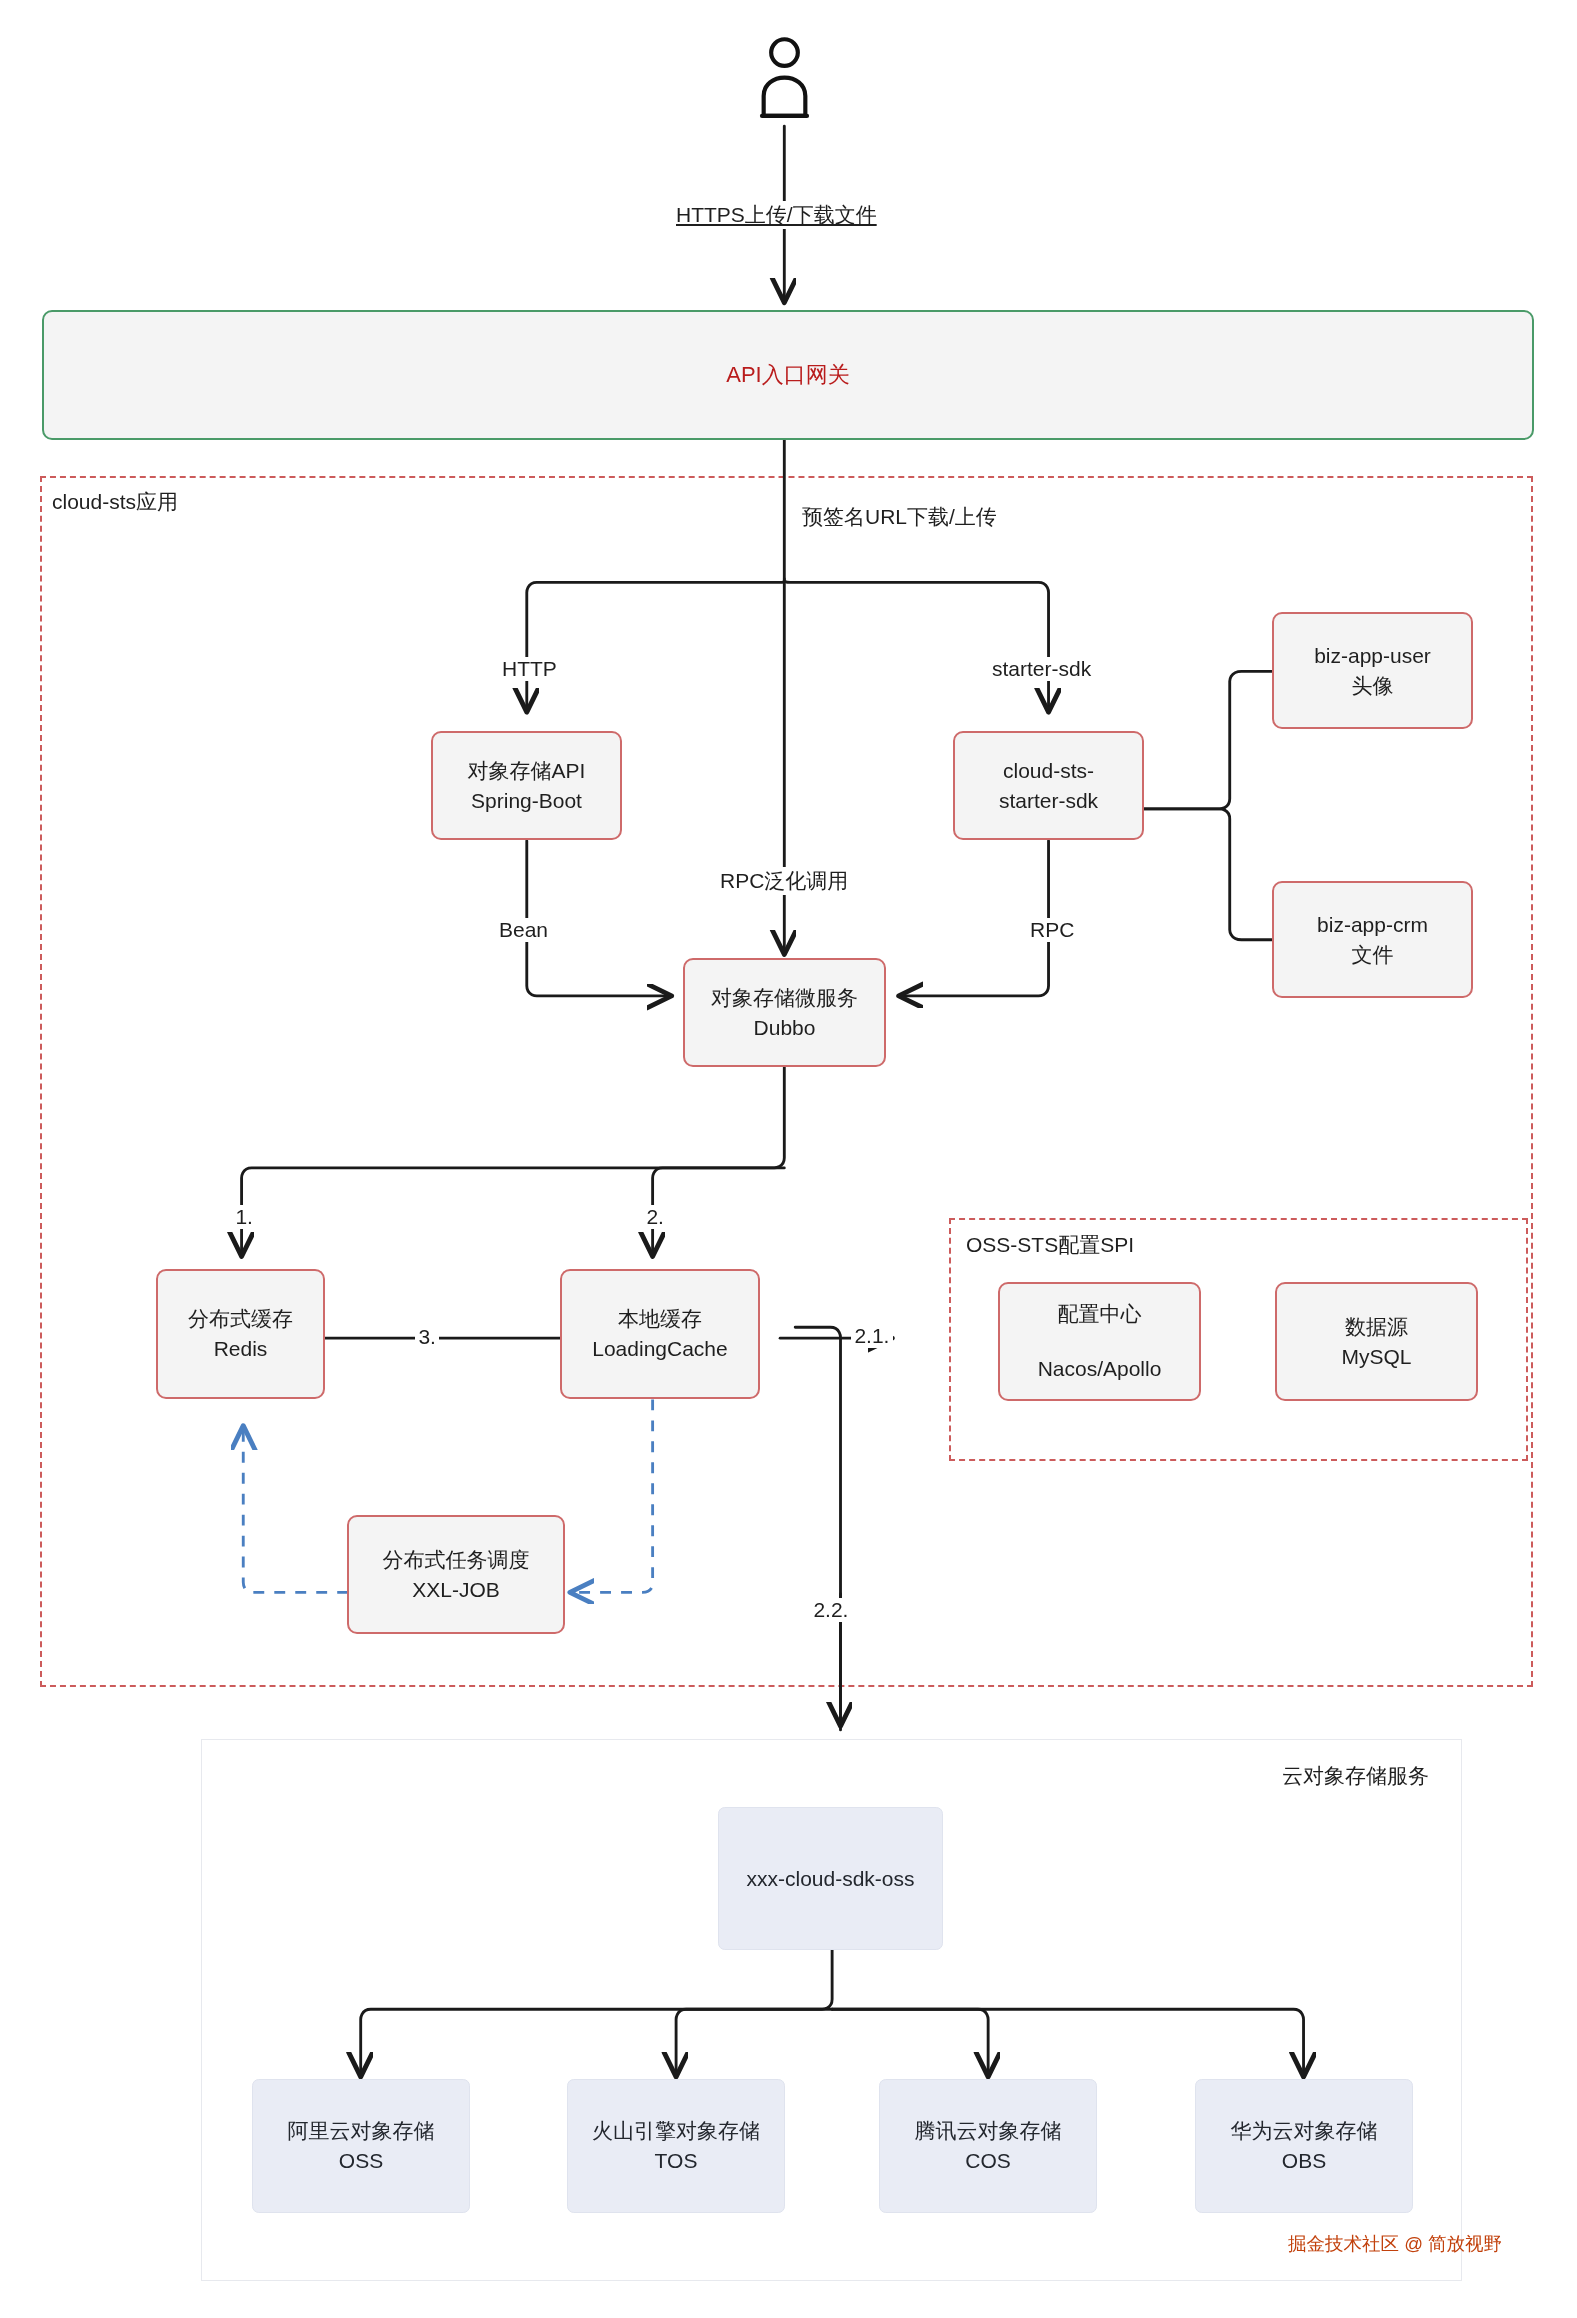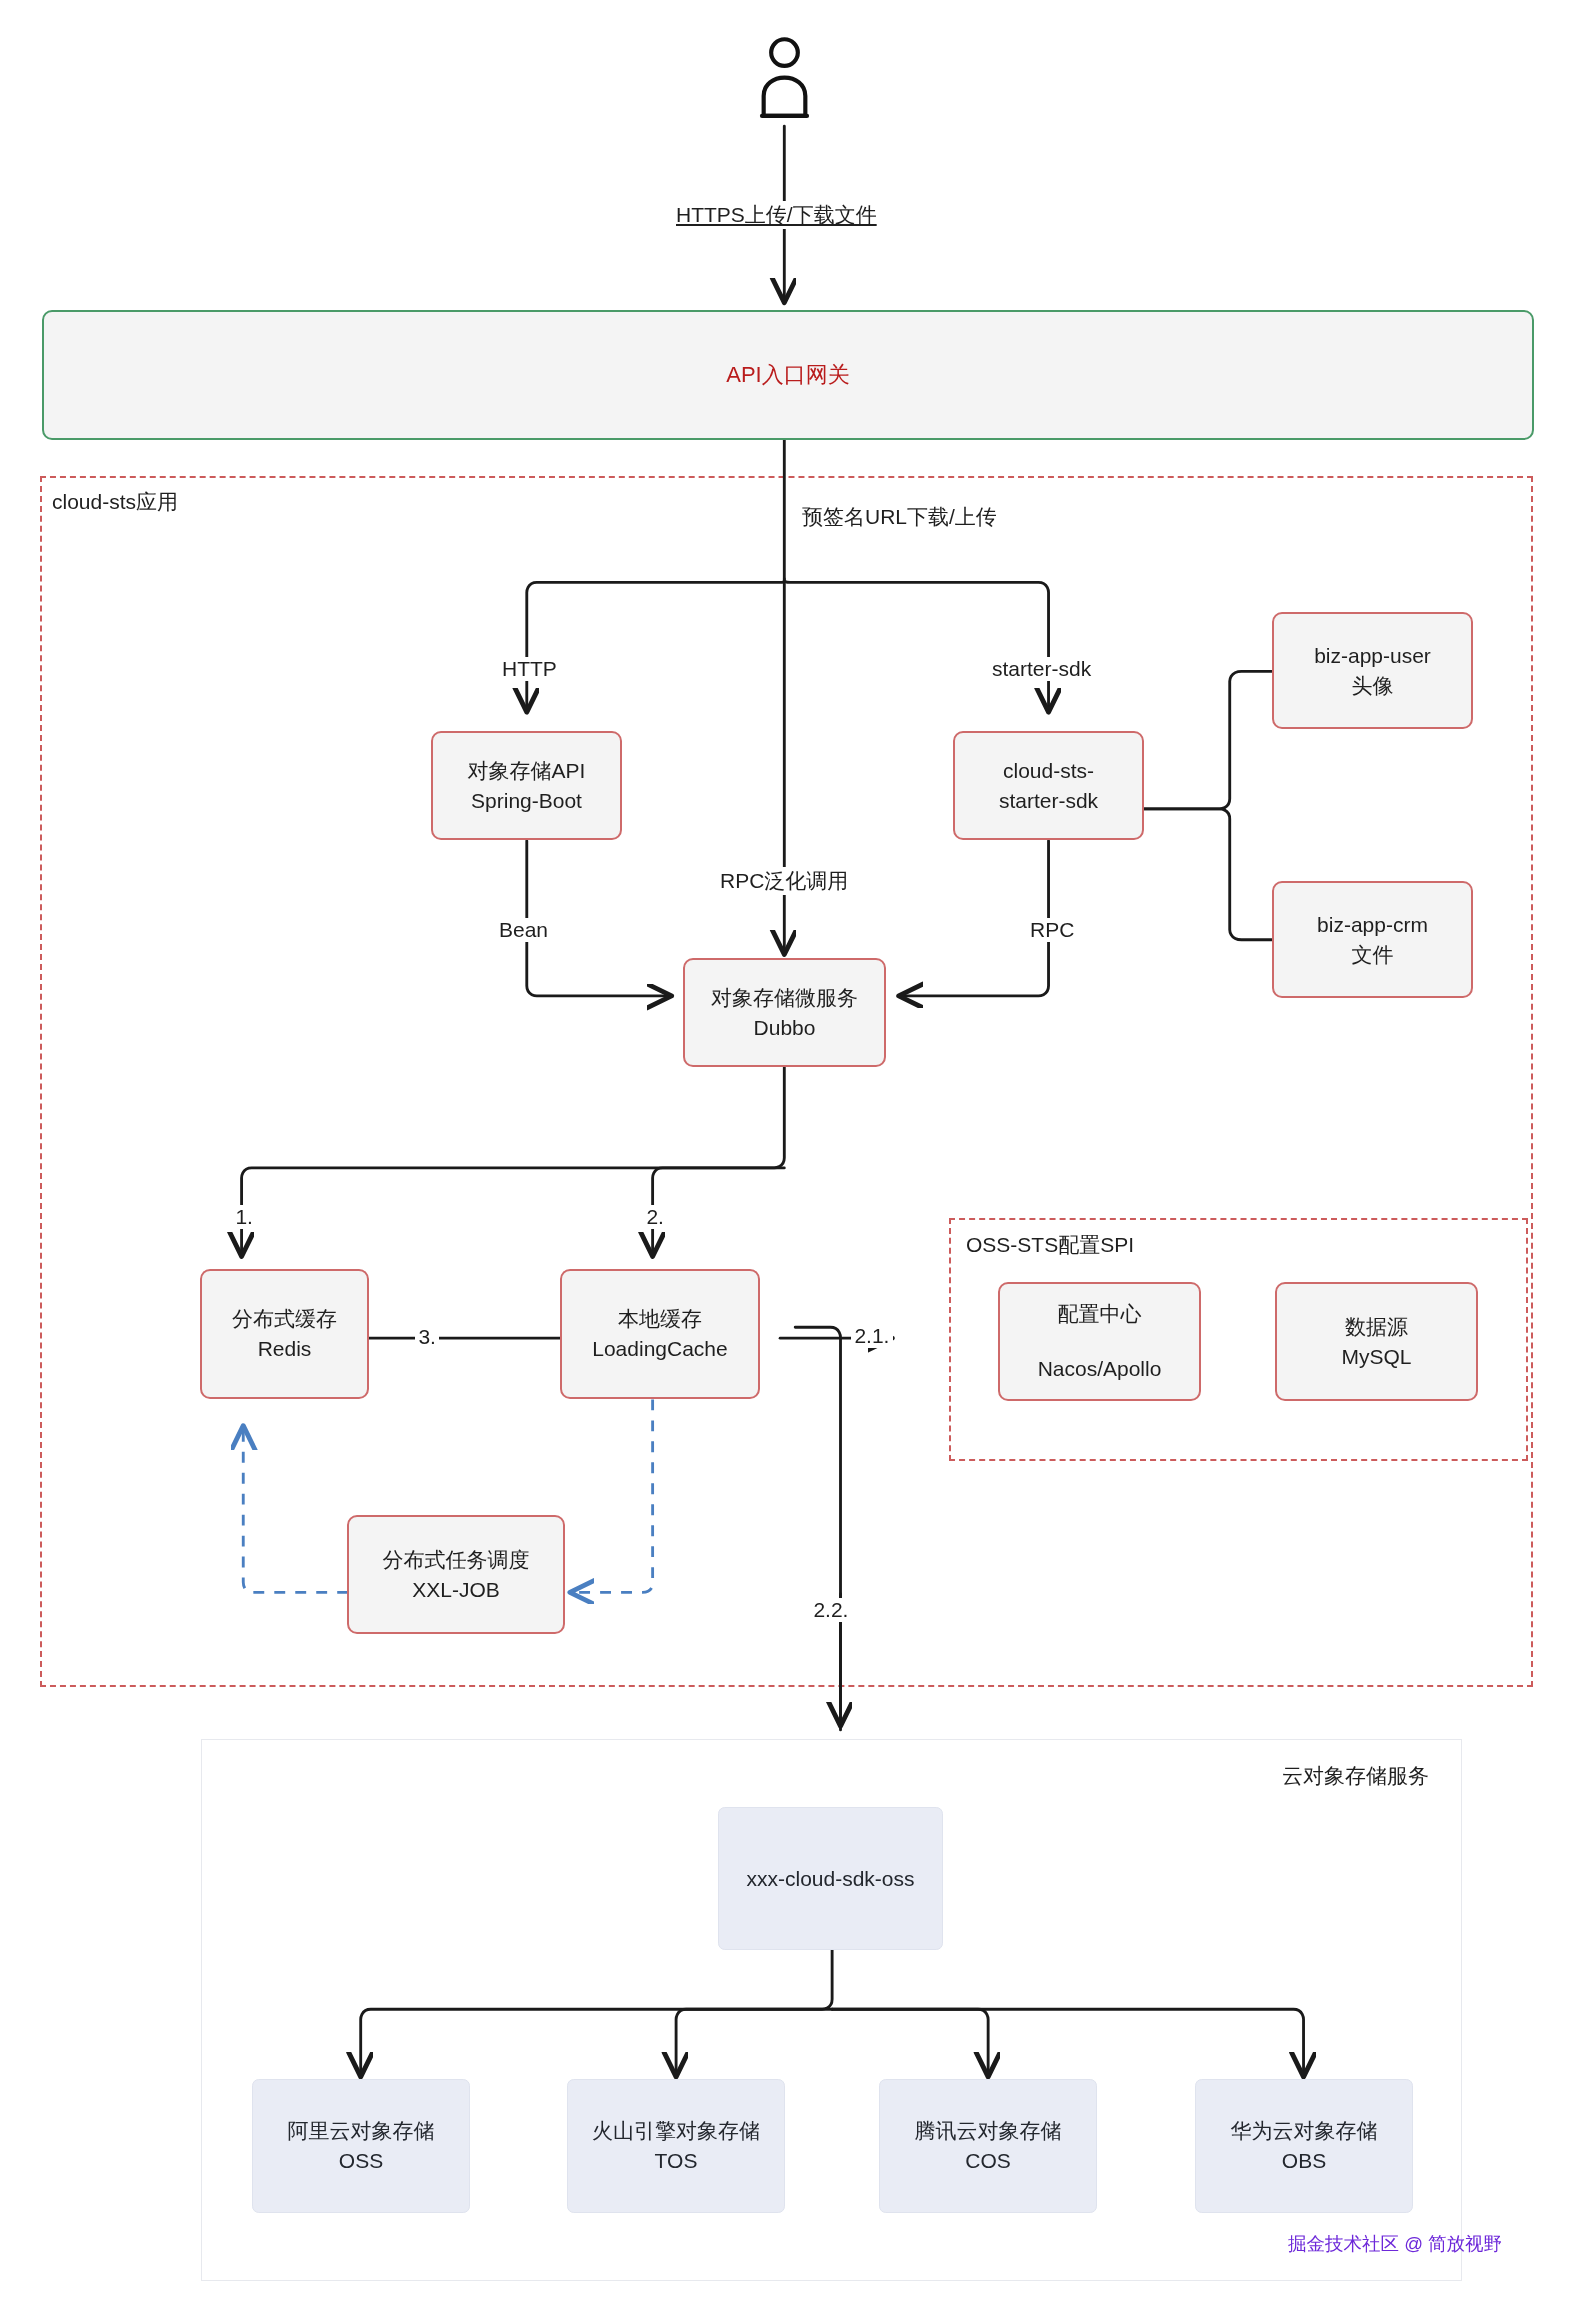--- a/index.html
+++ b/index.html
@@ -21,21 +21,21 @@
   
   .grp-dashed{position:absolute;box-sizing:border-box;border:2.5px dashed #cc5b5b;background:transparent;}
   .grp-plain{position:absolute;box-sizing:border-box;border:1.7px solid #e7e9ee;background:#ffffff;}
 
   .grp-label{position:absolute;font-size:21px;color:#1f1f1f;white-space:nowrap;}
 
   .edge-label{position:absolute;font-size:21px;color:#1f1f1f;white-space:nowrap;
               background:#ffffff;padding:0 5px;}
   .edge-num{position:absolute;font-size:21px;color:#1f1f1f;white-space:nowrap;background:#fff;padding:0 3.4px;}
 
-  .watermark{position:absolute;font-size:18.5px;color:#6d28d9;white-space:nowrap;}
+  .watermark{position:absolute;font-size:18.5px;color:#c2410c;white-space:nowrap;}
 
   .actor{position:absolute;}
 </style>
 </head>
 <body>
 
 <div id="canvas">
 
   <div class="grp-dashed" style="left:40px;top:476px;width:1493px;height:1211px;"></div>
   <div class="grp-label" style="left:52px;top:488px;">cloud-sts应用</div>
@@ -129,21 +129,21 @@
   <div class="node n-red" style="left:1272px;top:881px;width:201px;height:117px;">
     <span class="ln">biz-app-crm</span>
     <span class="ln">文件</span>
   </div>
 
   <div class="node n-red" style="left:683px;top:958px;width:203px;height:109px;">
     <span class="ln">对象存储微服务</span>
     <span class="ln">Dubbo</span>
   </div>
 
-  <div class="node n-red" style="left:156px;top:1269px;width:169px;height:130px;margin-left:44px;">
+  <div class="node n-red" style="left:156px;top:1269px;width:169px;height:130px;">
     <span class="ln">分布式缓存</span>
     <span class="ln">Redis</span>
   </div>
 
   <div class="node n-red" style="left:560px;top:1269px;width:200px;height:130px;">
     <span class="ln">本地缓存</span>
     <span class="ln">LoadingCache</span>
   </div>
 
   <div class="node n-red" style="left:347px;top:1515px;width:218px;height:119px;">

